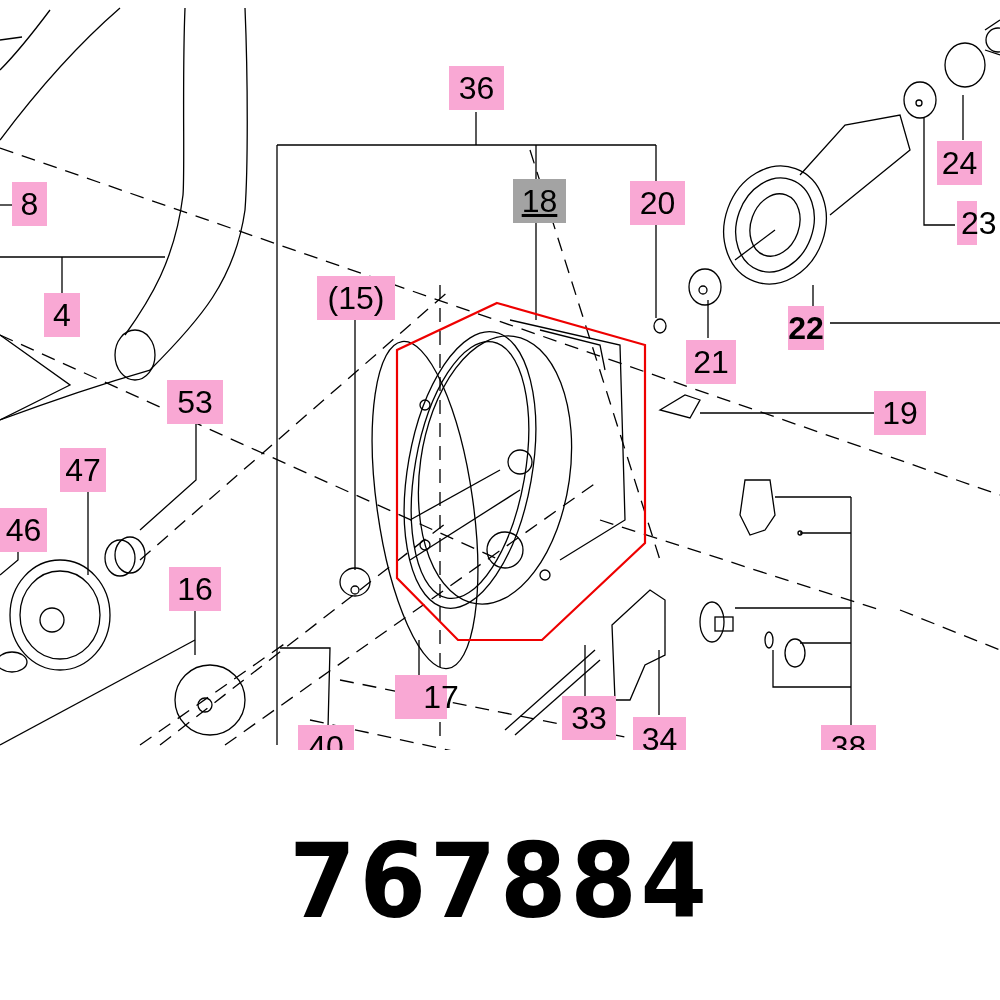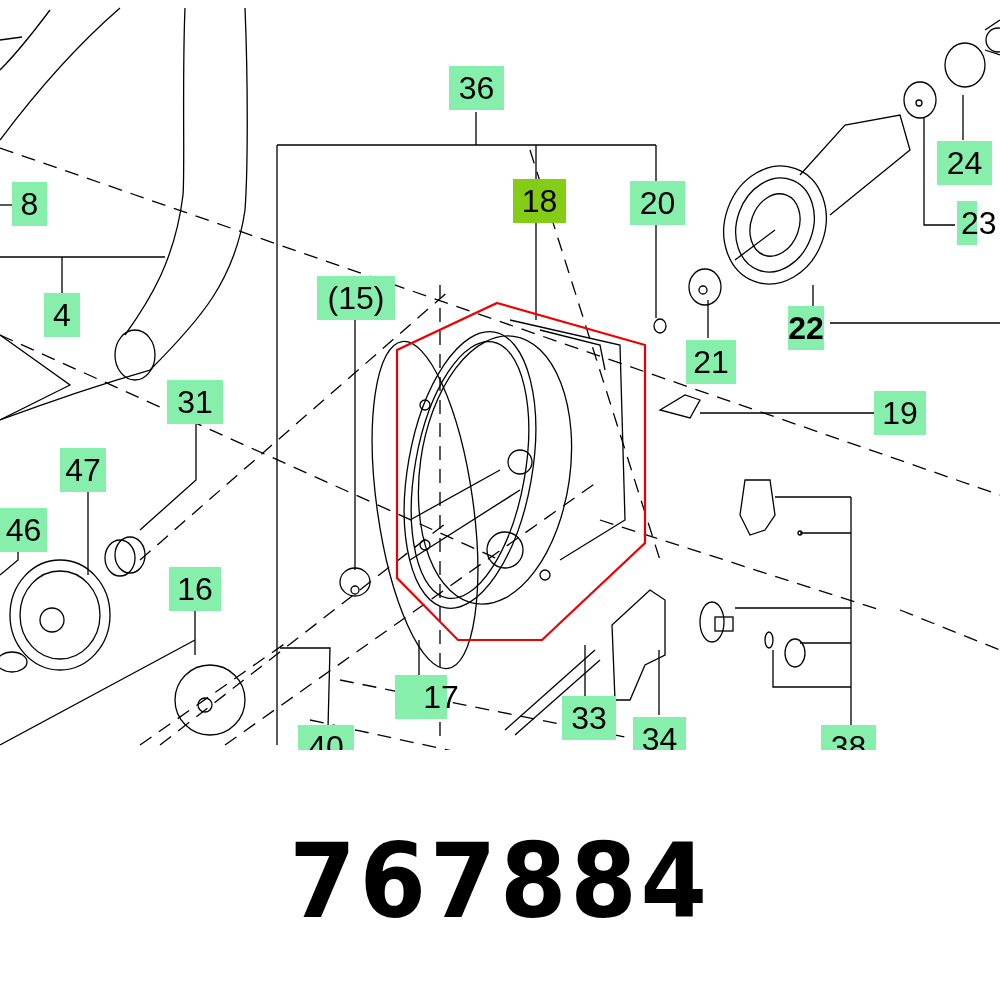--- a/index.html
+++ b/index.html
@@ -1,22 +1,22 @@
 <!DOCTYPE html>
 <html><head>
 <meta charset="utf-8">
 <style>
   html,body{margin:0;padding:0;background:#fff;}
   body{width:1000px;height:1000px;position:relative;overflow:hidden;font-family:"Liberation Sans",sans-serif;}
   #diagram{position:absolute;left:0;top:0;width:1000px;height:750px;overflow:hidden;}
   #diagram svg{position:absolute;left:0;top:0;}
   .callout{position:absolute;height:44px;display:flex;align-items:center;justify-content:center;
     font-family:"Liberation Sans",sans-serif;font-size:32px;color:#000;line-height:1;box-sizing:border-box;padding:0 4px;}
-  .green{background:#86efac;}
-  .red{background:#84cc16;}
+  .green{background:#f9a8d4;}
+  .red{background:#a3a3a3;text-decoration:underline;}
   #part-number{position:absolute;left:0;top:820px;width:1000px;text-align:center;
     font-family:"DejaVu Sans",sans-serif;font-weight:bold;font-size:104px;letter-spacing:4px;color:#000;transform:scaleX(0.92);}
 </style>
 </head>
 <body>
 
 <div id="diagram">
   <svg width="1000" height="750" viewBox="0 0 1000 750" fill="none" stroke="#000" stroke-width="1.3">
 
     <g>
@@ -134,29 +134,29 @@
 
     <path d="M497,303 L645,345 L645,543 L542,640 L458,640 L397,578 L397,350 Z" stroke="#ee0000" stroke-width="2.2"></path>
   </svg>
 
   <div class="callout green" style="left:449px;top:66px;width:55px;">36</div>
   <div class="callout red" style="left:513px;top:179px;width:53px;">18</div>
   <div class="callout green" style="left:630px;top:181px;width:55px;">20</div>
   <div class="callout green" style="left:12px;top:182px;width:35px;">8</div>
   <div class="callout green" style="left:44px;top:293px;width:36px;">4</div>
   <div class="callout green" style="left:317px;top:276px;width:78px;">(15)</div>
-  <div class="callout green" style="left:167px;top:380px;width:56px;">31</div>
+  <div class="callout green" style="left:167px;top:380px;width:56px;">53</div>
   <div class="callout green" style="left:60px;top:448px;width:46px;">47</div>
   <div class="callout green" style="left:0px;top:508px;width:47px;">46</div>
   <div class="callout green" style="left:169px;top:567px;width:52px;">16</div>
   <div class="callout green" style="left:395px;top:675px;width:52px;padding-left:44px;">17</div>
   <div class="callout green" style="left:298px;top:725px;width:56px;">40</div>
   <div class="callout green" style="left:562px;top:696px;width:54px;">33</div>
   <div class="callout green" style="left:633px;top:717px;width:53px;">34</div>
   <div class="callout green" style="left:821px;top:725px;width:55px;">38</div>
   <div class="callout green" style="left:874px;top:391px;width:52px;">19</div>
   <div class="callout green" style="left:686px;top:340px;width:50px;">21</div>
   <div class="callout green" style="left:788px;top:306px;width:36px;font-weight:bold;">22</div>
   <div class="callout green" style="left:957px;top:201px;width:20px;justify-content:flex-start;">23</div>
-  <div class="callout green" style="left:937px;top:141px;width:55px;">24</div>
+  <div class="callout green" style="left:937px;top:141px;width:45px;">24</div>
 </div>
 
 <div id="part-number">767884</div>
 
 </body></html>

